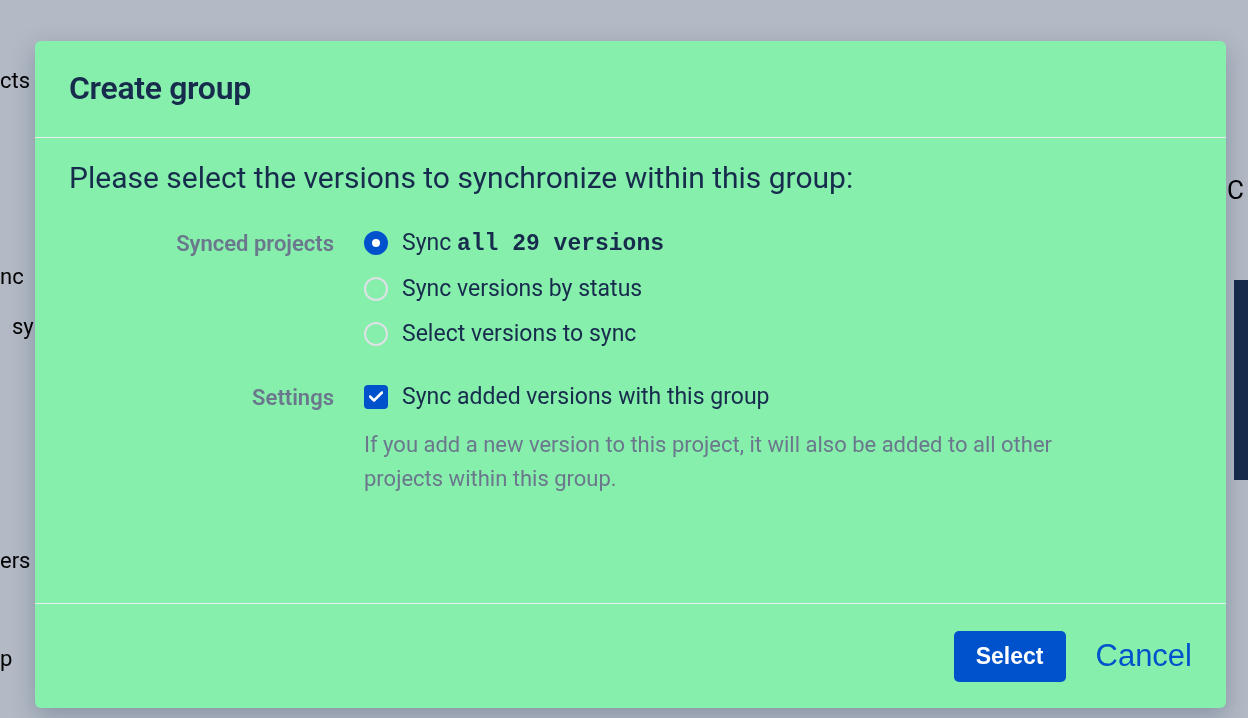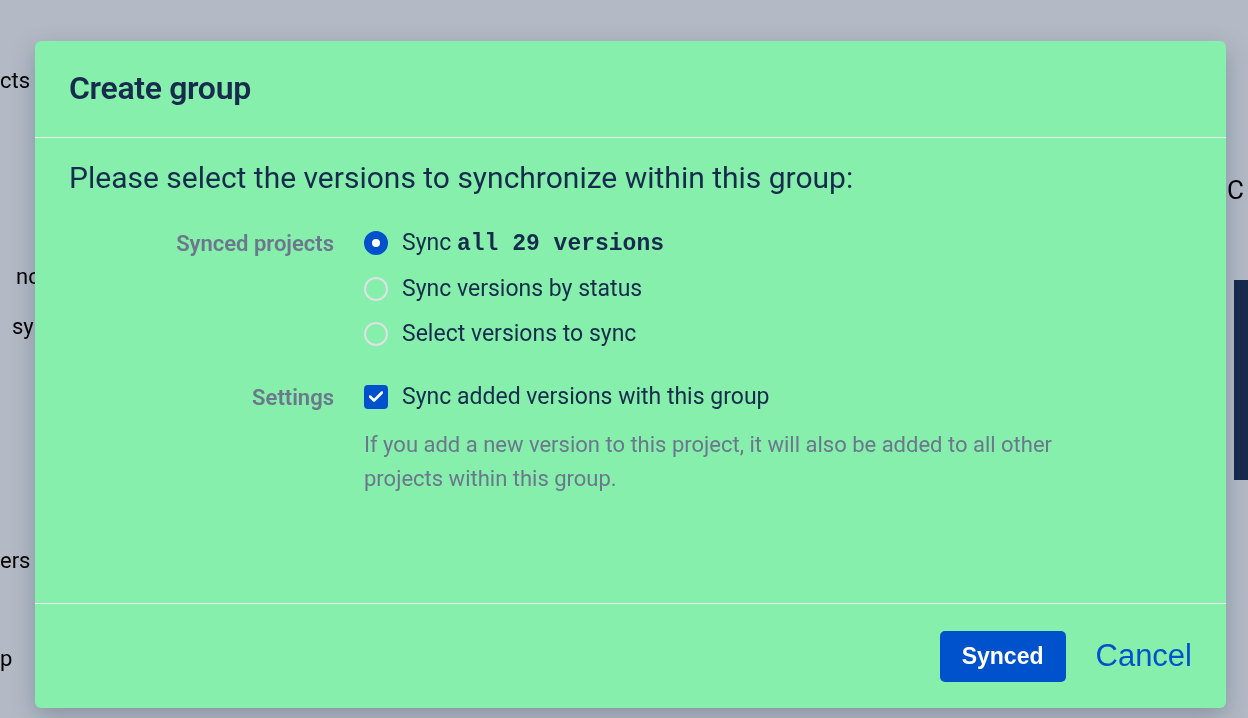--- a/index.html
+++ b/index.html
@@ -164,21 +164,21 @@
       font-weight: 400;
       cursor: pointer;
       padding: 12px 4px;
     }
   </style>
 </head>
 <body>
 
 <div class="bg-fragment" style="left:0; top:68px;">cts</div>
 <div class="bg-fragment" style="right:4px; top:175px; font-size:26px;">C</div>
-<div class="bg-fragment" style="left:16px; top:264px;">nc</div>
+<div class="bg-fragment" style="left:0; top:264px;">nc</div>
 <div class="bg-fragment" style="left:12px; top:314px;">sy</div>
 <div class="bg-fragment" style="left:0; top:548px;">ers</div>
 <div class="bg-fragment" style="left:0; top:646px;">p</div>
 <div style="position:absolute; right:0; top:280px; width:14px; height:200px; background:#172b4d;"></div>
 
 <div class="modal">
   <div class="modal-header">
     <h2 class="modal-title">Create group</h2>
   </div>
 
@@ -226,16 +226,16 @@
           </span>
           <span class="checkbox-label">Sync added versions with this group</span>
         </div>
         <p class="help-text">If you add a new version to this project, it will also be added to all other projects within this group.</p>
       </div>
     </div>
 
   </div>
 
   <div class="modal-footer">
-    <button class="btn-primary">Synced</button>
+    <button class="btn-primary">Select</button>
     <button class="btn-link">Cancel</button>
   </div>
 </div>
 
 </body></html>

